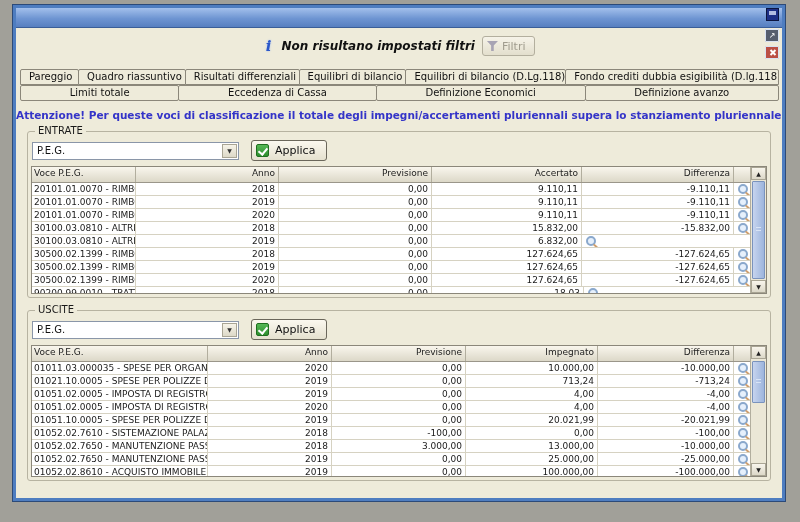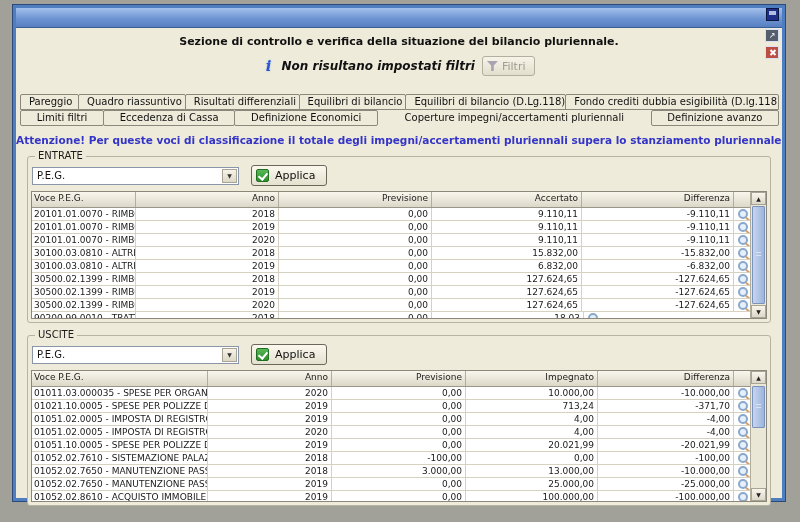--- a/index.html
+++ b/index.html
@@ -74,21 +74,21 @@
     border:1px solid #b3af9e;border-radius:3px;
     font-size:11px;color:#a09c8e;padding:0 9px 0 4px;
     font-family:inherit;
   }
   .funnel-icon{
     width:11px;height:10px;display:inline-block;background:#a8a4b4;
     clip-path:polygon(0 0,100% 0,62% 45%,62% 100%,38% 100%,38% 45%);
   }
 
   .tabs{display:flex;padding:0 4px;}
-  .tabs.row1{margin-top:17px;}
+  .tabs.row1{margin-top:12px;}
   .tab{
     flex:1 1 auto;height:16px;box-sizing:border-box;
     border:1px solid #8b877a;border-radius:2px 2px 0 0;
     background:#eeebda;
     font-size:10px;line-height:14px;text-align:center;
     white-space:nowrap;overflow:hidden;padding:0 8px;color:#111;
     margin-right:-1px;
   }
   .tabs.row2 .tab{border-radius:2px;}
   .tab.active{
@@ -200,44 +200,42 @@
   <div class="titlebar">
     <span class="app-icon"></span>
     <span class="title">Verifiche di Bilancio</span>
     <span class="win-btn maximize">↗</span>
     <span class="win-btn close">
         <span class="close-x"></span>
       </span>
   </div>
 
   <div class="content">
-    <div class="subtitle">Sezione di controllo e verifica della situazione del bilancio pluriennale.</div>
 
     <div class="filter-row">
       <span class="info-icon">i</span>
       <span class="filter-text">Non risultano impostati filtri</span>
       <button class="filtri-btn">
         <span class="funnel-icon"></span>
         <span>Filtri</span>
       </button>
     </div>
 
     <div class="tabs row1">
         <div class="tab">Pareggio</div>
         <div class="tab">Quadro riassuntivo</div>
         <div class="tab">Risultati differenziali</div>
         <div class="tab">Equilibri di bilancio</div>
         <div class="tab">Equilibri di bilancio (D.Lg.118)</div>
         <div class="tab">Fondo crediti dubbia esigibilità (D.lg.118)</div>
       </div>
     <div class="tabs row2">
-        <div class="tab">Limiti filtri</div>
+        <div class="tab">Limiti totale</div>
         <div class="tab">Eccedenza di Cassa</div>
         <div class="tab">Definizione Economici</div>
-        <div class="tab active">Coperture impegni/accertamenti pluriennali</div>
         <div class="tab">Definizione avanzo</div>
       </div>
 
     <div class="warning">Attenzione! Per queste voci di classificazione il totale degli impegni/accertamenti pluriennali supera lo stanziamento pluriennale previsto.</div>
 
     <div class="group">
       <span class="group-label">ENTRATE</span>
       <div class="combo-row">
         <div class="combo">
           <span>P.E.G.</span>
@@ -296,21 +294,20 @@
               <div class="tcell num" style="width: 152px;">-15.832,00</div>
               <div class="tcell iconcol" style="width: 18px;">
                 <span class="lens"></span>
               </div>
             </div>
             <div class="trow">
               <div class="tcell left" style="width: 104px;">30100.03.0810 - ALTRE LOCAZIONI</div>
               <div class="tcell num" style="width: 143px;">2019</div>
               <div class="tcell num" style="width: 153px;">0,00</div>
               <div class="tcell num" style="width: 150px;">6.832,00</div>
-              <div class="tcell num" style="width: 152px;">-6.832,00</div>
               <div class="tcell iconcol" style="width: 18px;">
                 <span class="lens"></span>
               </div>
             </div>
             <div class="trow">
               <div class="tcell left" style="width: 104px;">30500.02.1399 - RIMBORSO DA SOCIET</div>
               <div class="tcell num" style="width: 143px;">2018</div>
               <div class="tcell num" style="width: 153px;">0,00</div>
               <div class="tcell num" style="width: 150px;">127.624,65</div>
               <div class="tcell num" style="width: 152px;">-127.624,65</div>
@@ -388,21 +385,21 @@
               <div class="tcell num" style="width: 136px;">-10.000,00</div>
               <div class="tcell iconcol" style="width: 18px;">
                 <span class="lens"></span>
               </div>
             </div>
             <div class="trow">
               <div class="tcell left" style="width: 176px;">01021.10.0005 - SPESE PER POLIZZE DI ASSICURAZION</div>
               <div class="tcell num" style="width: 124px;">2019</div>
               <div class="tcell num" style="width: 134px;">0,00</div>
               <div class="tcell num" style="width: 132px;">713,24</div>
-              <div class="tcell num" style="width: 136px;">-371,70</div>
+              <div class="tcell num" style="width: 136px;">-713,24</div>
               <div class="tcell iconcol" style="width: 18px;">
                 <span class="lens"></span>
               </div>
             </div>
             <div class="trow">
               <div class="tcell left" style="width: 176px;">01051.02.0005 - IMPOSTA DI REGISTRO E VALORI BOLL</div>
               <div class="tcell num" style="width: 124px;">2019</div>
               <div class="tcell num" style="width: 134px;">0,00</div>
               <div class="tcell num" style="width: 132px;">4,00</div>
               <div class="tcell num" style="width: 136px;">-4,00</div>

